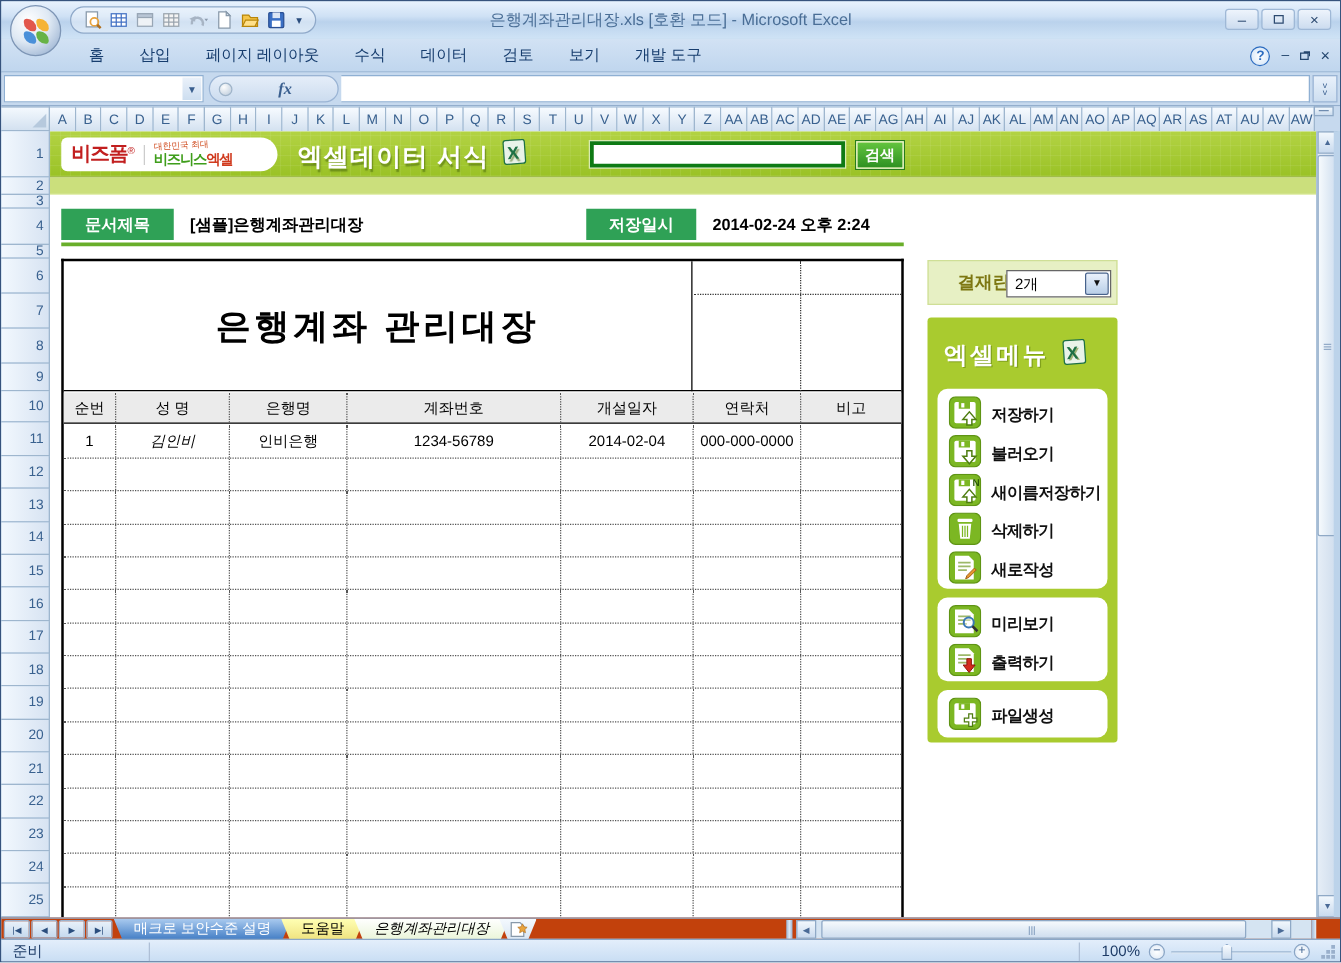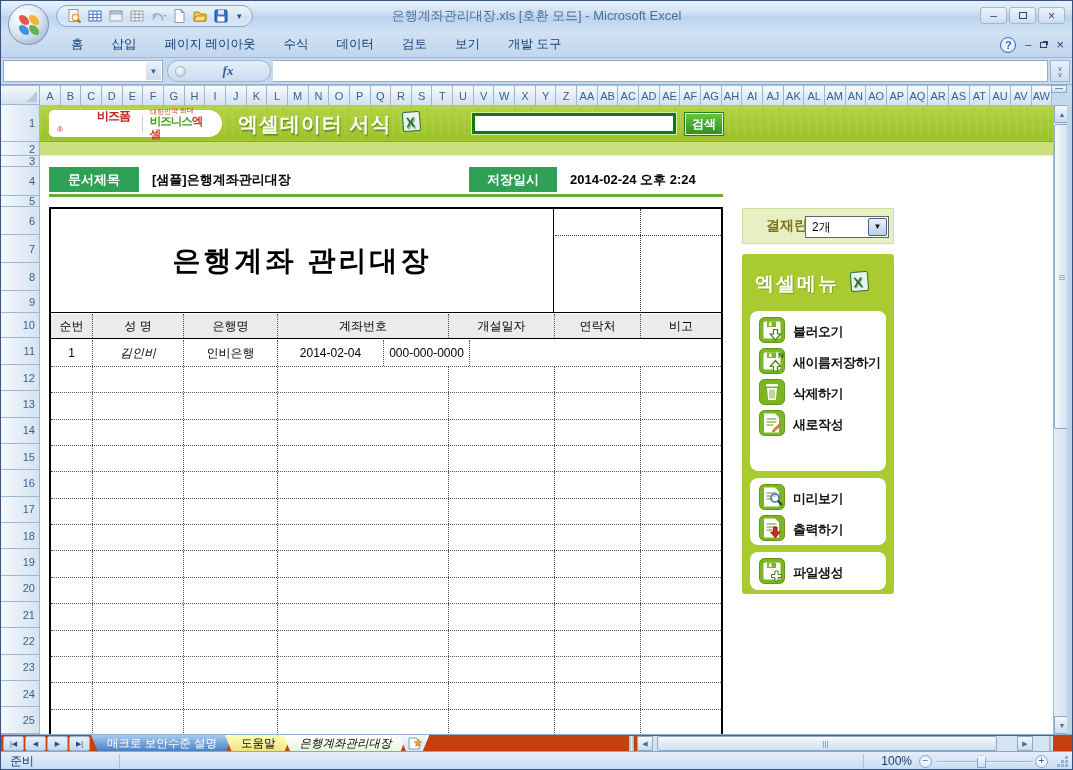--- a/index.html
+++ b/index.html
@@ -93,21 +93,21 @@
   .banner { position:absolute; left:0; top:0; width:1013px; height:37px;
     background:linear-gradient(#b3d344,#9ac226),
       repeating-linear-gradient(90deg, rgba(255,255,255,.07) 0 1px, transparent 1px 8px),
       repeating-linear-gradient(0deg, rgba(255,255,255,.07) 0 1px, transparent 1px 8px);
     background-blend-mode:overlay; border-bottom:1px solid #8aac1e; }
   .banner2 { position:absolute; left:0; top:37px; width:1013px; height:14px; background:#cbdf7c;
     border-bottom:1px solid #e4efb4; }
   .logo-pill { position:absolute; left:9px; top:5px; height:27px; width:173px; background:#fff;
     border-radius:5px 14px 14px 5px; display:flex; align-items:center; padding:0 10px 0 8px;
     gap:7px; }
-  .logo-main { color:#c21f1f; font-weight:bold; font-size:12px; letter-spacing:-1px;margin-left:40px; }
+  .logo-main { color:#c21f1f; font-weight:bold; font-size:16px; letter-spacing:-1px; }
   .logo-reg { color:#c21f1f; font-size:8px; vertical-align:super; }
   .logo-div { width:1px; height:16px; background:#ccc; }
   .logo-stack { display:flex; flex-direction:column; line-height:1; }
   .logo-tag { color:#cf4a1d; font-size:7px; transform:rotate(-3deg); margin-bottom:1px; }
   .logo-sub-g { color:#3f9e1b; font-weight:bold; font-size:11.5px; letter-spacing:-1px; }
   .logo-sub-r { color:#d03a1e; font-weight:bold; font-size:11.5px; letter-spacing:-1px; }
   .banner-title { position:absolute; left:198px; top:6px; color:#fff; font-weight:bold;
     font-size:20px; letter-spacing:1px; text-shadow:1px 2px 1px rgba(70,100,10,.55);
     display:flex; align-items:center; gap:8px; }
   .search-input { position:absolute; left:432px; top:8px; width:204px; height:21px;
@@ -475,20 +475,21 @@
             <div class="mt-cell" style="flex: 0 0 171px; font-weight: normal;">계좌번호</div>
             <div class="mt-cell" style="flex: 0 0 106px; font-weight: normal;">개설일자</div>
             <div class="mt-cell" style="flex: 0 0 86px; font-weight: normal;">연락처</div>
             <div class="mt-cell" style="flex: 0 0 81px; font-weight: normal;">비고</div>
           </div>
         <div id="table-body">
             <div class="mt-row mt-data" style="top: 131px;">
               <div class="mt-cell" style="flex: 0 0 41px;">1</div>
               <div class="mt-cell" style="flex: 0 0 91px; font-style: italic;">김인비</div>
               <div class="mt-cell" style="flex: 0 0 94px;">인비은행</div>
+              <div class="mt-cell" style="flex: 0 0 171px;">1234-56789</div>
               <div class="mt-cell" style="flex: 0 0 106px;">2014-02-04</div>
               <div class="mt-cell" style="flex: 0 0 86px;">000-000-0000</div>
               <div class="mt-cell" style="flex: 0 0 81px;"></div>
             </div>
             <div class="mt-row mt-empty" style="top: 158px; position: absolute;">
               <div class="mt-cell" style="flex: 0 0 41px;"></div>
               <div class="mt-cell" style="flex: 0 0 91px;"></div>
               <div class="mt-cell" style="flex: 0 0 94px;"></div>
               <div class="mt-cell" style="flex: 0 0 171px;"></div>
               <div class="mt-cell" style="flex: 0 0 106px;"></div>
@@ -625,20 +626,30 @@
 
       <div class="menupanel">
         <div class="menu-head">
           <span>엑셀메뉴</span>
           <span id="menu-excel-icon"><svg width="24" height="22" viewBox="0 0 24 22">
                 <rect x="3" y="1" width="17" height="19" rx="2" fill="#e9f3e9" stroke="#1e7145" transform="rotate(-4 12 11)"></rect>
                 <text x="11" y="16" font-size="14" font-weight="bold" fill="#1e7145" text-anchor="middle" transform="rotate(-4 12 11)">X</text>
               </svg></span>
         </div>
         <div class="menu-group mg1" id="menu-g0">
+            <div class="menu-item">
+              <span><svg width="26" height="26" viewBox="0 0 26 26">
+                  <rect x="0.5" y="0.5" width="25" height="25" rx="5" fill="#7cb723" stroke="#5f9414"></rect>
+                  <rect x="4.5" y="4.5" width="17" height="17" rx="1.5" fill="#fff"></rect>
+                  <rect x="8" y="4.5" width="9" height="5.5" fill="#7cb723"></rect>
+                  <rect x="10" y="5.5" width="2.5" height="3.5" fill="#fff"></rect>
+                  <path d="M14.5 23 v-4.5 h-3.2 l5.2-6 5.2 6 h-3.2 V23 z" fill="#fff" stroke="#4e7d10" stroke-width="1.2"></path>
+                </svg></span>
+              <span class="label">저장하기</span>
+            </div>
             <div class="menu-item">
               <span><svg width="26" height="26" viewBox="0 0 26 26">
                   <rect x="0.5" y="0.5" width="25" height="25" rx="5" fill="#7cb723" stroke="#5f9414"></rect>
                   <rect x="4.5" y="4.5" width="17" height="17" rx="1.5" fill="#fff"></rect>
                   <rect x="8" y="4.5" width="9" height="5.5" fill="#7cb723"></rect>
                   <rect x="10" y="5.5" width="2.5" height="3.5" fill="#fff"></rect>
                   <path d="M14.5 12.5 v4.5 h-3.2 l5.2 6 5.2-6 h-3.2 v-4.5 z" fill="#fff" stroke="#4e7d10" stroke-width="1.2"></path>
                 </svg></span>
               <span class="label">불러오기</span>
             </div>

